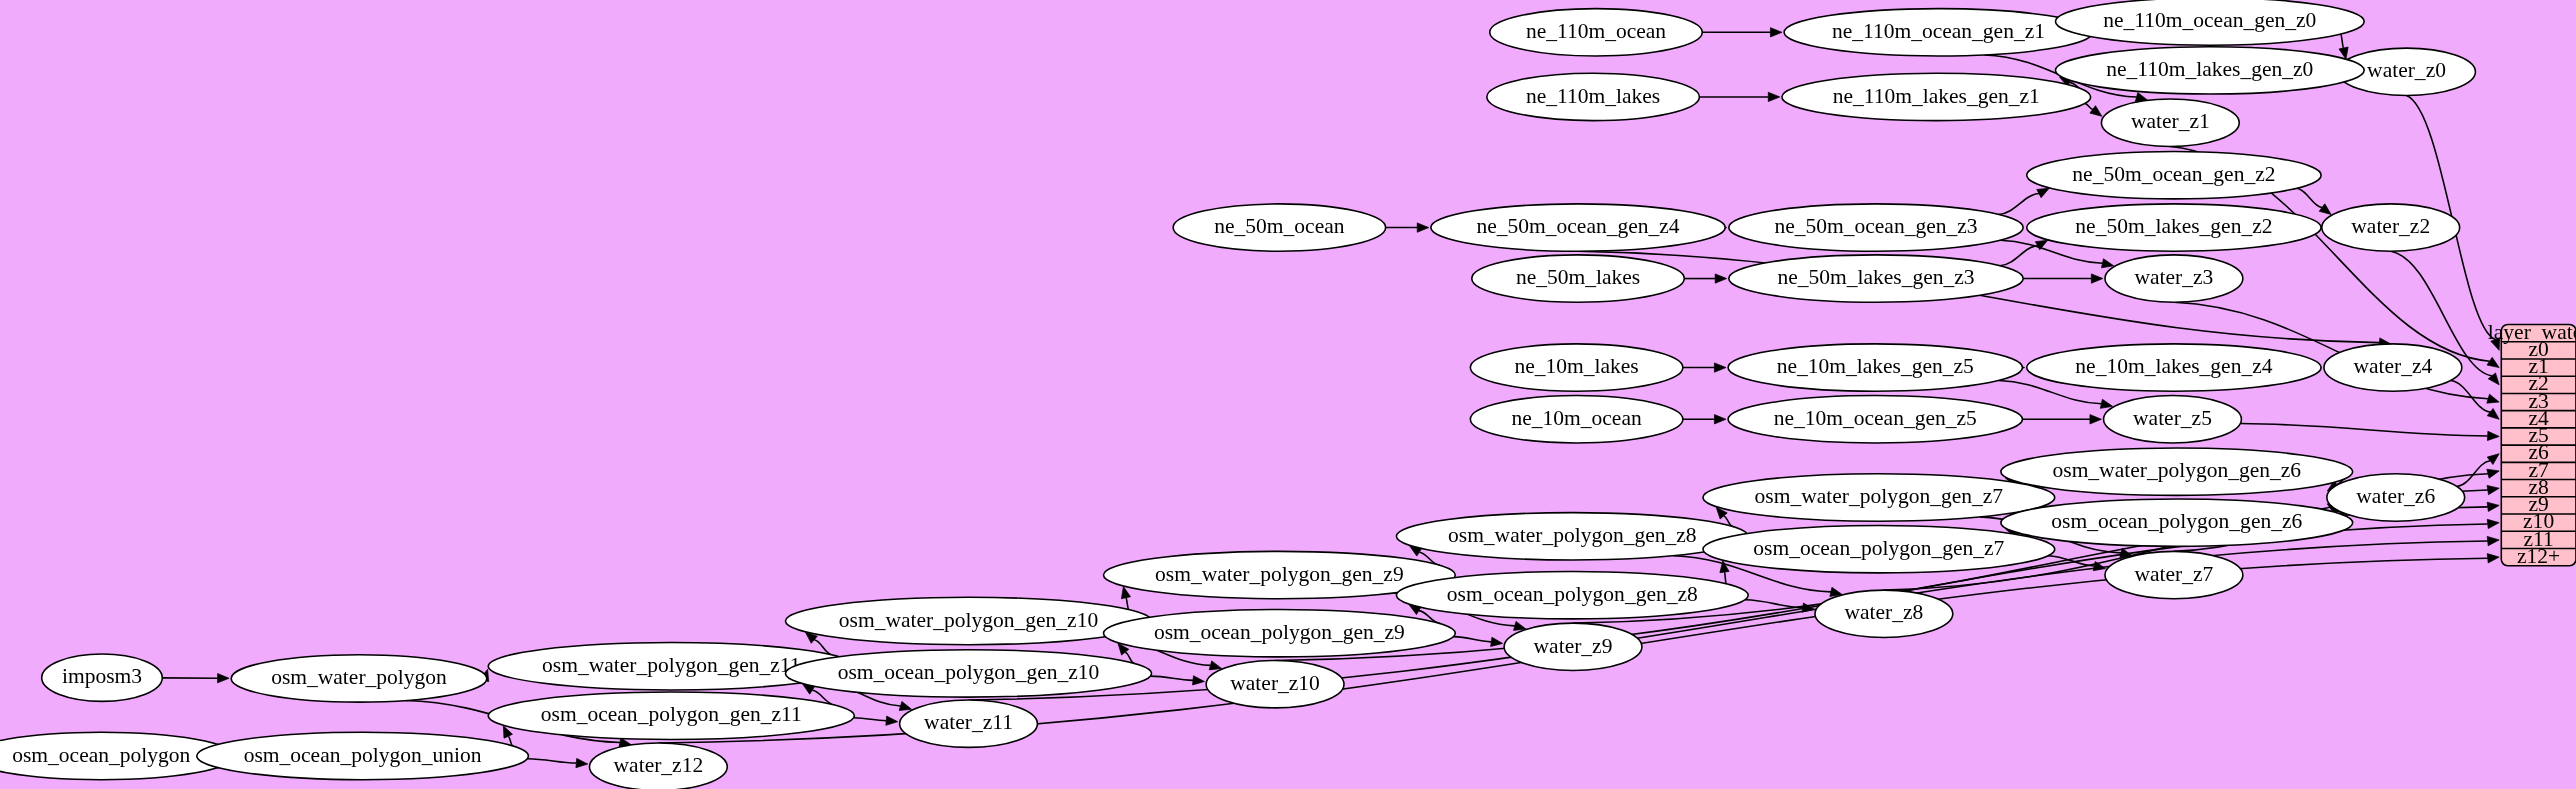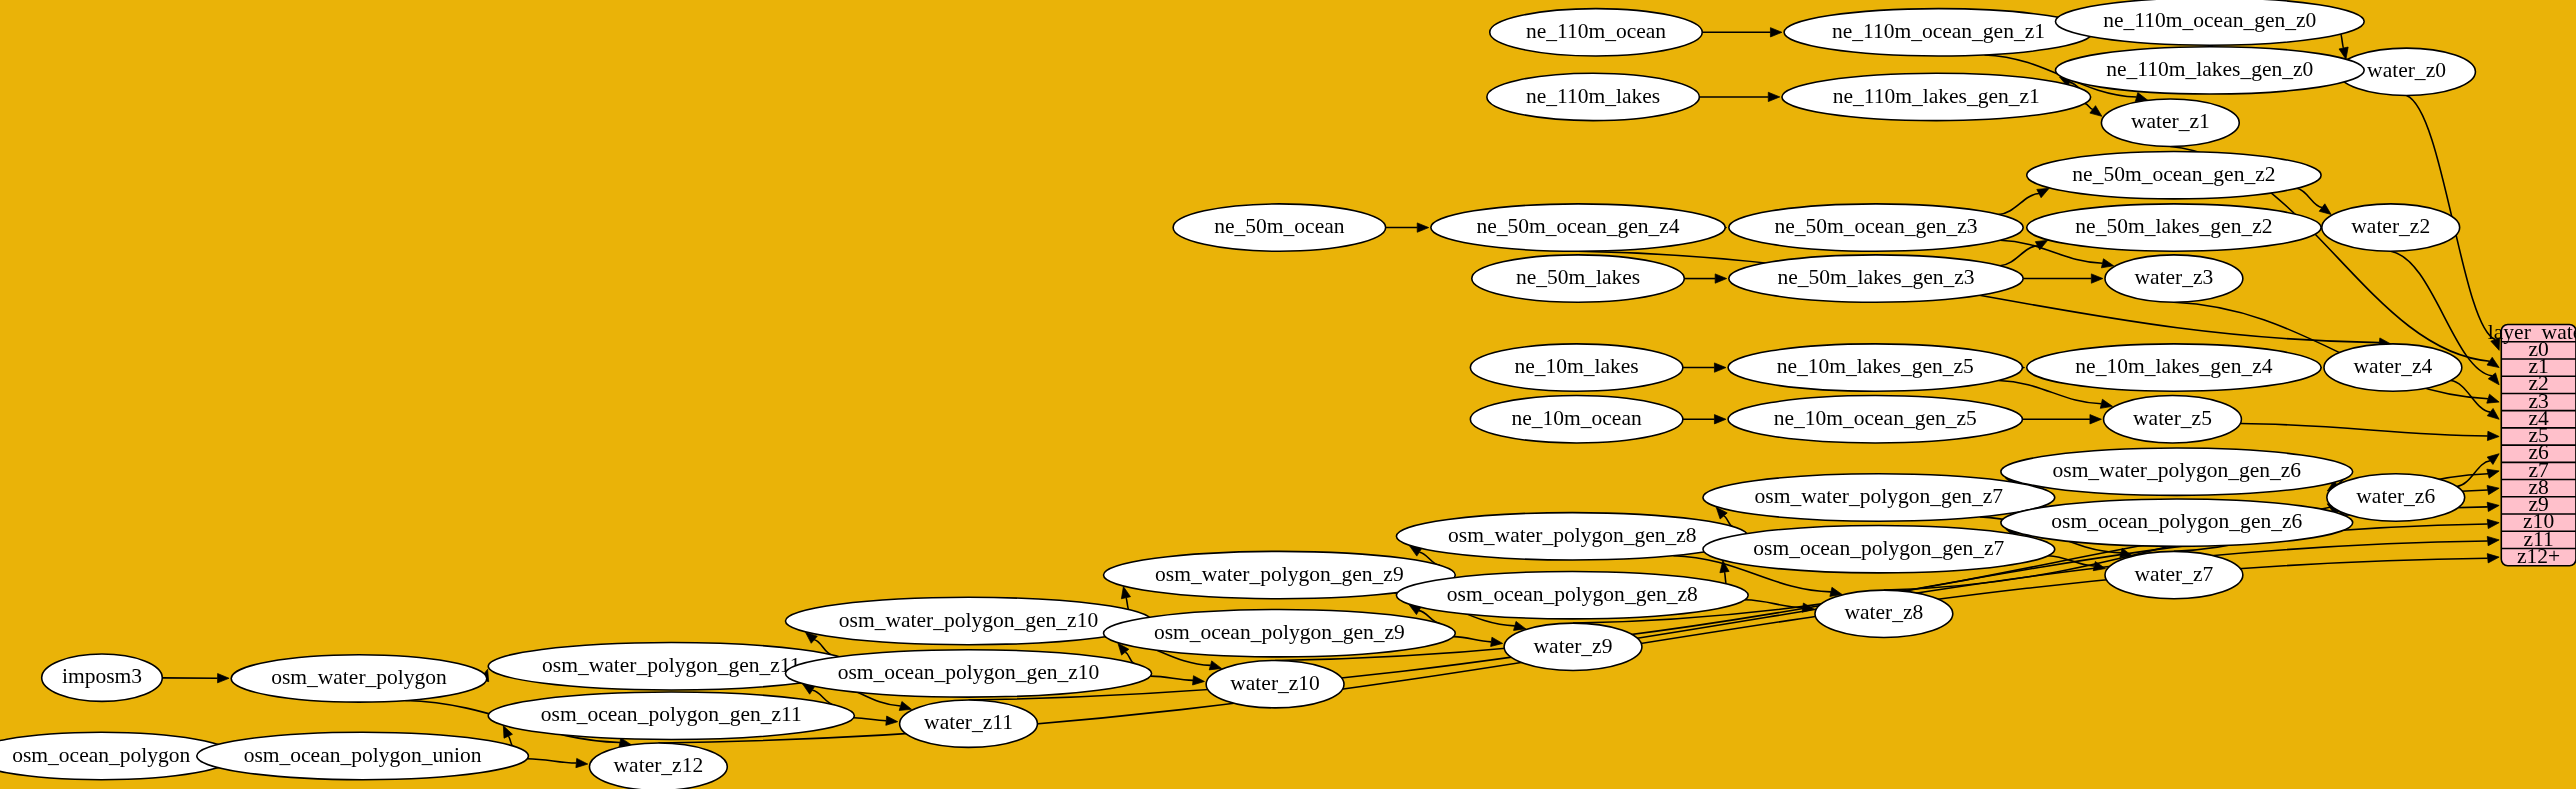--- a/index.html
+++ b/index.html
@@ -1,16 +1,16 @@
 <!DOCTYPE html>
 <html style="font-size:11.5px"><head>
 <meta charset="utf-8">
 <style>
   html,body{margin:0;padding:0;background:#ffffff;}
-  #root{position:relative;width:2576px;height:789px;background:#eab308;
+  #root{position:relative;width:2576px;height:789px;background:#f0abfc;
         font-family:"Liberation Serif","DejaVu Serif",serif;overflow:hidden;}
   svg#graph{position:absolute;left:0;top:0;width:2576px;height:789px;}
   .node-ellipse{fill:#ffffff;stroke:#000000;stroke-width:2.2px;}
   .node-label{font-family:"Liberation Serif","DejaVu Serif",serif;font-size:30px;fill:#000000;
               text-anchor:middle;dominant-baseline:middle;}
   .edge{fill:none;stroke:#000000;stroke-width:2.2px;}
   .arrow{fill:#000000;stroke:#000000;stroke-width:1px;}
   .rec-label{font-family:"Liberation Serif","DejaVu Serif",serif;font-size:30px;fill:#000000;
              text-anchor:middle;dominant-baseline:middle;}
 </style>

